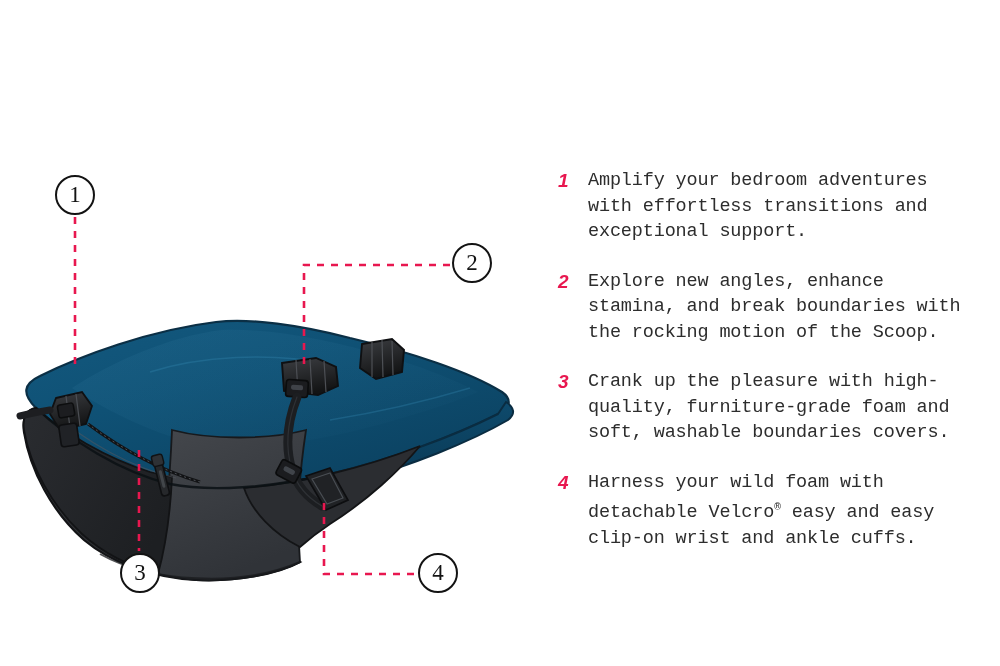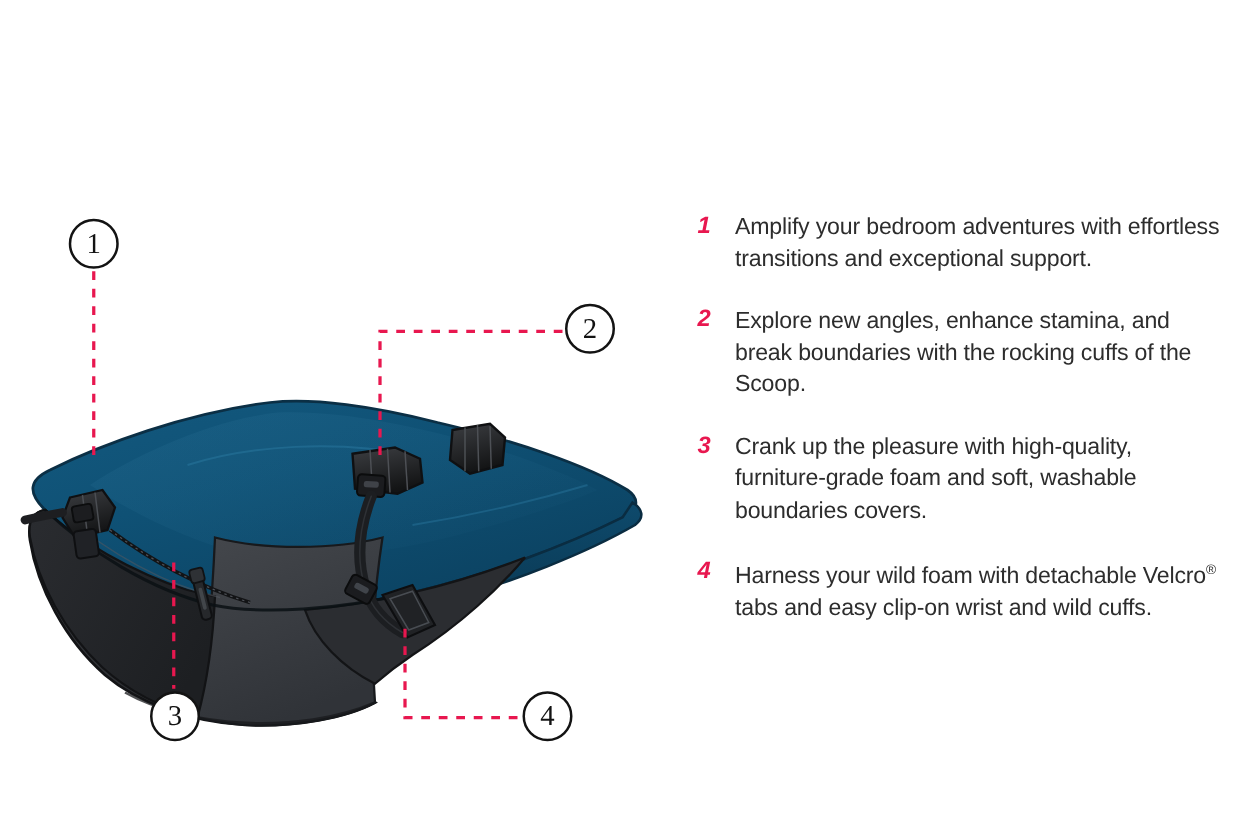--- a/index.html
+++ b/index.html
@@ -95,21 +95,21 @@
     font-family: "Liberation Sans", sans-serif;
     font-weight: bold;
     font-style: italic;
     font-size: 19px;
     line-height: 26px;
     color: #e8174f;
     letter-spacing: -0.2px;
   }
   .feature-text {
     flex: 1 1 auto;
-    font-family: Liberation Sans, sans-serif;
+    font-family: Liberation Mono, monospace;
     font-size: 18.5px;
     line-height: 25.5px;
     color: #2d2d2d;
     letter-spacing: -0.15px;
   }
   .feature-text .reg { font-size: 11px; vertical-align: super; letter-spacing: 0; }
 </style>
 </head>
 <body>
 
@@ -280,28 +280,28 @@
 
   <div class="features">
 
     <div class="feature-row">
       <div class="feature-num">1</div>
       <div class="feature-text">Amplify your bedroom adventures with effortless transitions and exceptional support.</div>
     </div>
 
     <div class="feature-row">
       <div class="feature-num">2</div>
-      <div class="feature-text">Explore new angles, enhance stamina, and break boundaries with the rocking cuffs of the Scoop.</div>
+      <div class="feature-text">Explore new angles, enhance stamina, and break boundaries with the rocking motion of the Scoop.</div>
     </div>
 
     <div class="feature-row">
       <div class="feature-num">3</div>
       <div class="feature-text">Crank up the pleasure with high-quality, furniture-grade foam and soft, washable boundaries covers.</div>
     </div>
 
     <div class="feature-row">
       <div class="feature-num">4</div>
-      <div class="feature-text"><span>Harness your wild foam with detachable Velcro</span><span class="reg">®</span><span> tabs and easy clip-on wrist and wild cuffs.</span></div>
+      <div class="feature-text"><span>Harness your wild foam with detachable Velcro</span><span class="reg">®</span><span> easy and easy clip-on wrist and ankle cuffs.</span></div>
     </div>
 
   </div>
 
 </div>
 
 </body></html>

